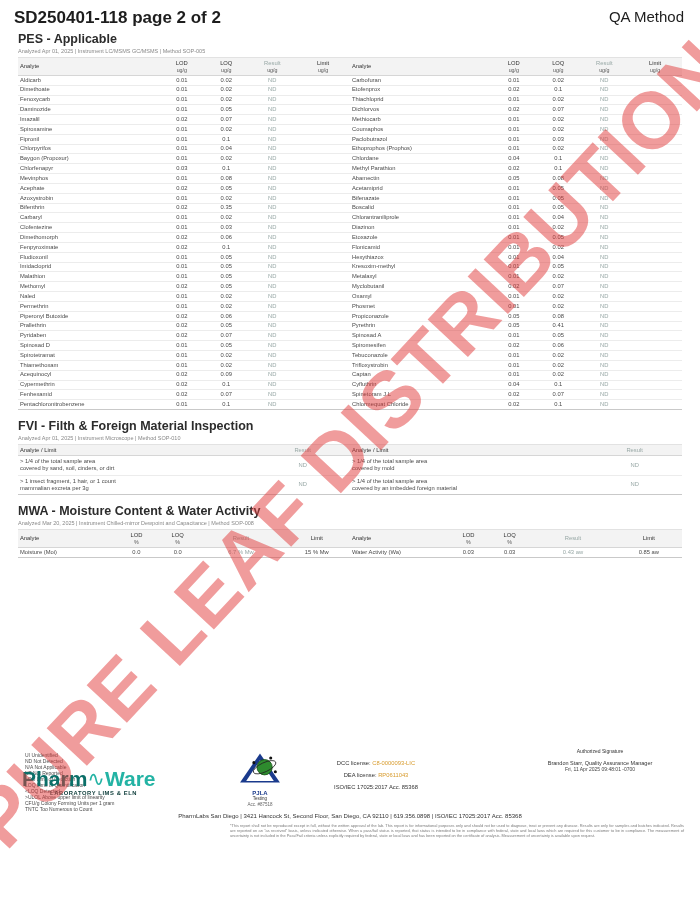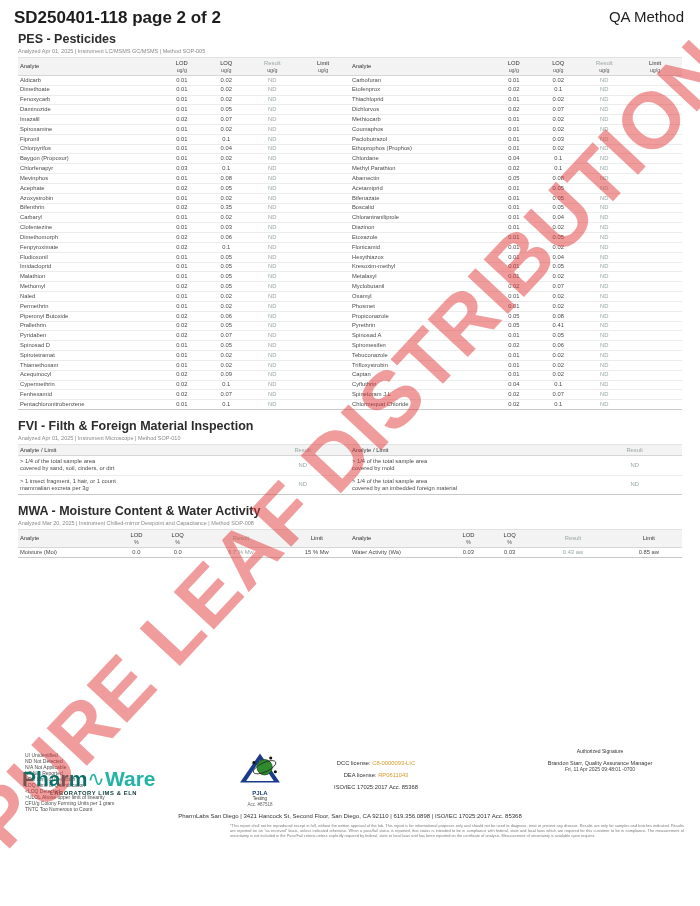--- a/index.html
+++ b/index.html
@@ -65,21 +65,21 @@
 <body>
 
 <div class="page">
 
   <div class="hdr">
     <div class="hdr-title">SD250401-118 page 2 of 2</div>
     <div class="hdr-right">QA Method</div>
   </div>
 
   <div class="sect">
-    <div class="sect-title">PES - Pesticides</div>
+    <div class="sect-title">PES - Applicable</div>
     <div class="sect-meta">Analyzed Apr 01, 2025  |  Instrument LC/MSMS GC/MSMS  | Method SOP-005</div>
     <div class="tbl-wrap">
       <table class="pes-tbl">
         <thead>
           <tr>
             <th class="c-analyte">Analyte</th>
             <th class="c-num"><span>LOD</span><span class="unit">ug/g</span></th>
             <th class="c-num"><span>LOQ</span><span class="unit">ug/g</span></th>
             <th class="c-result"><span>Result</span><span class="unit">ug/g</span></th>
             <th class="c-limit"><span>Limit</span><span class="unit">ug/g</span></th>

